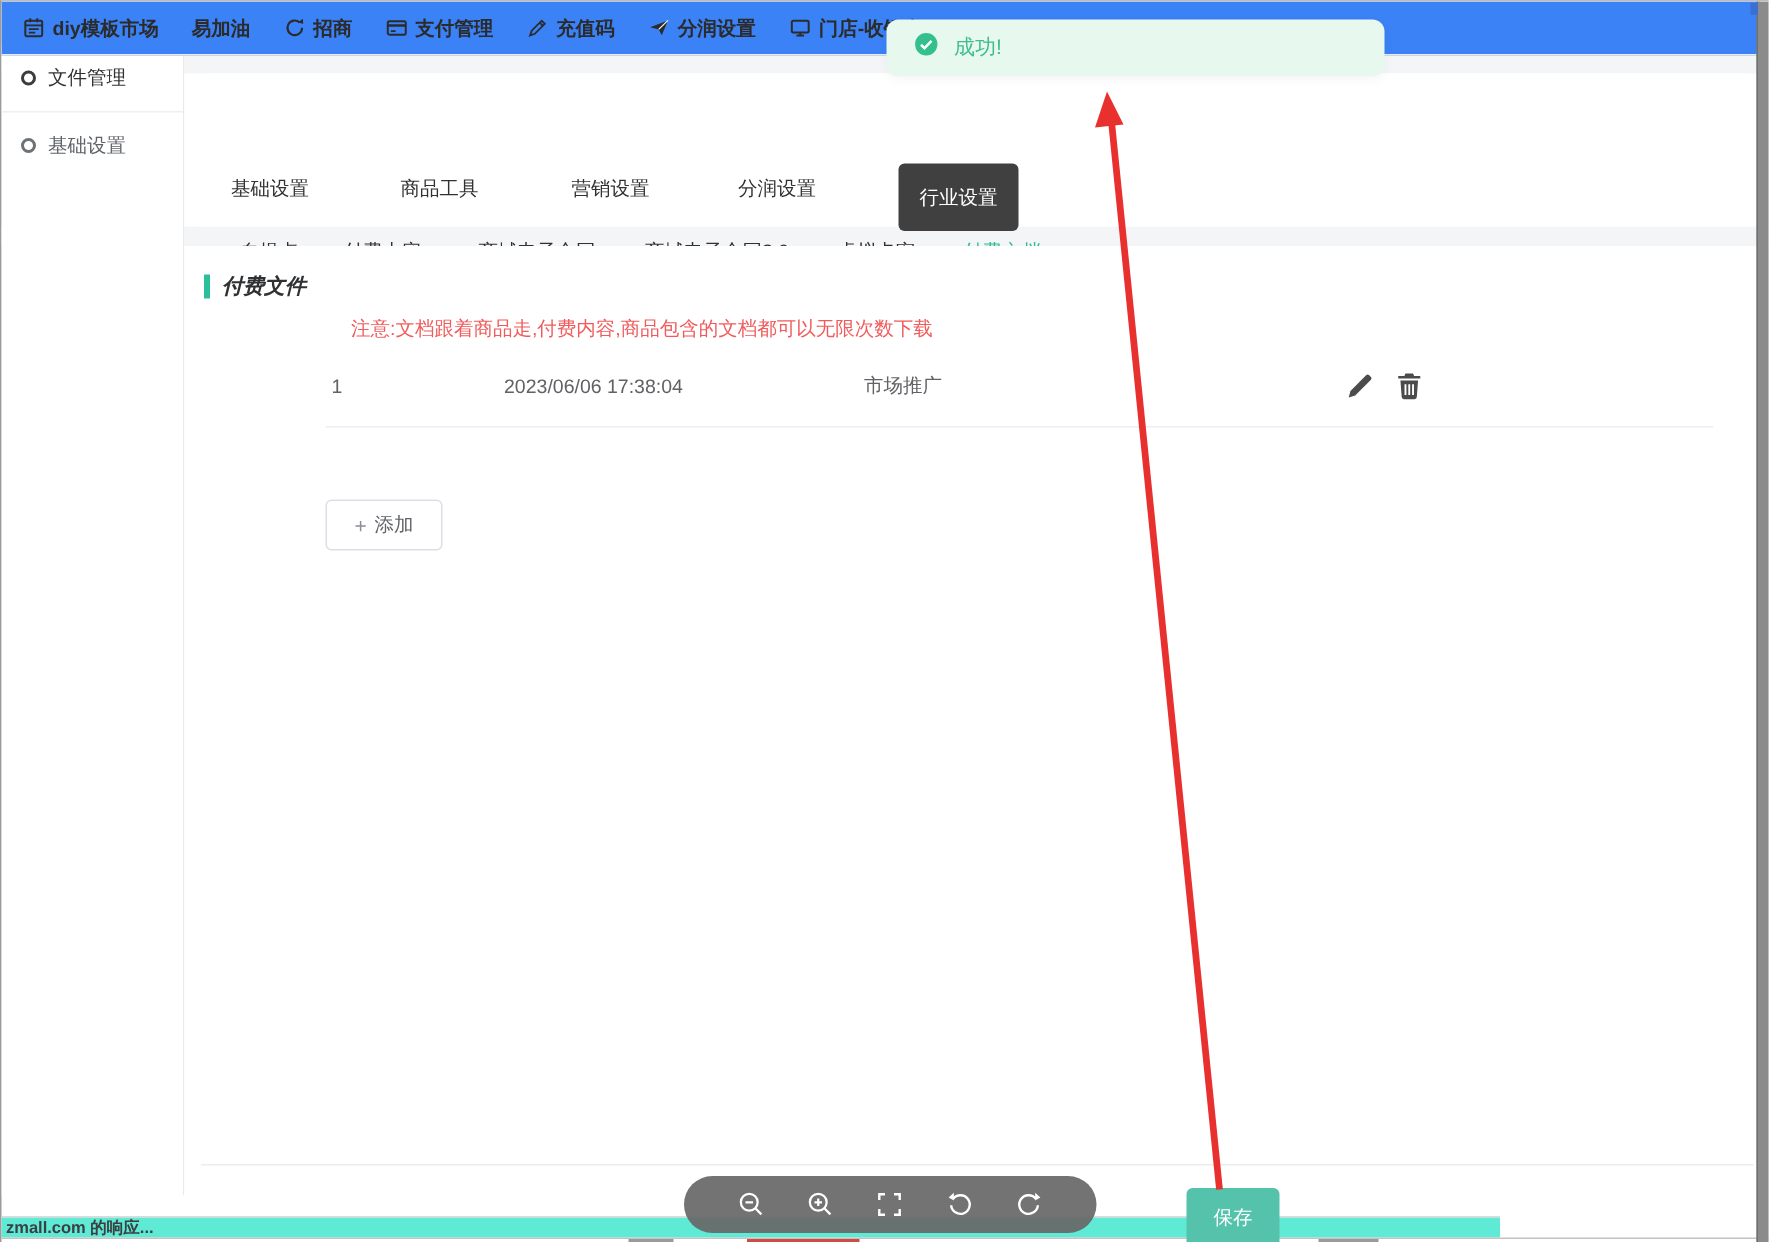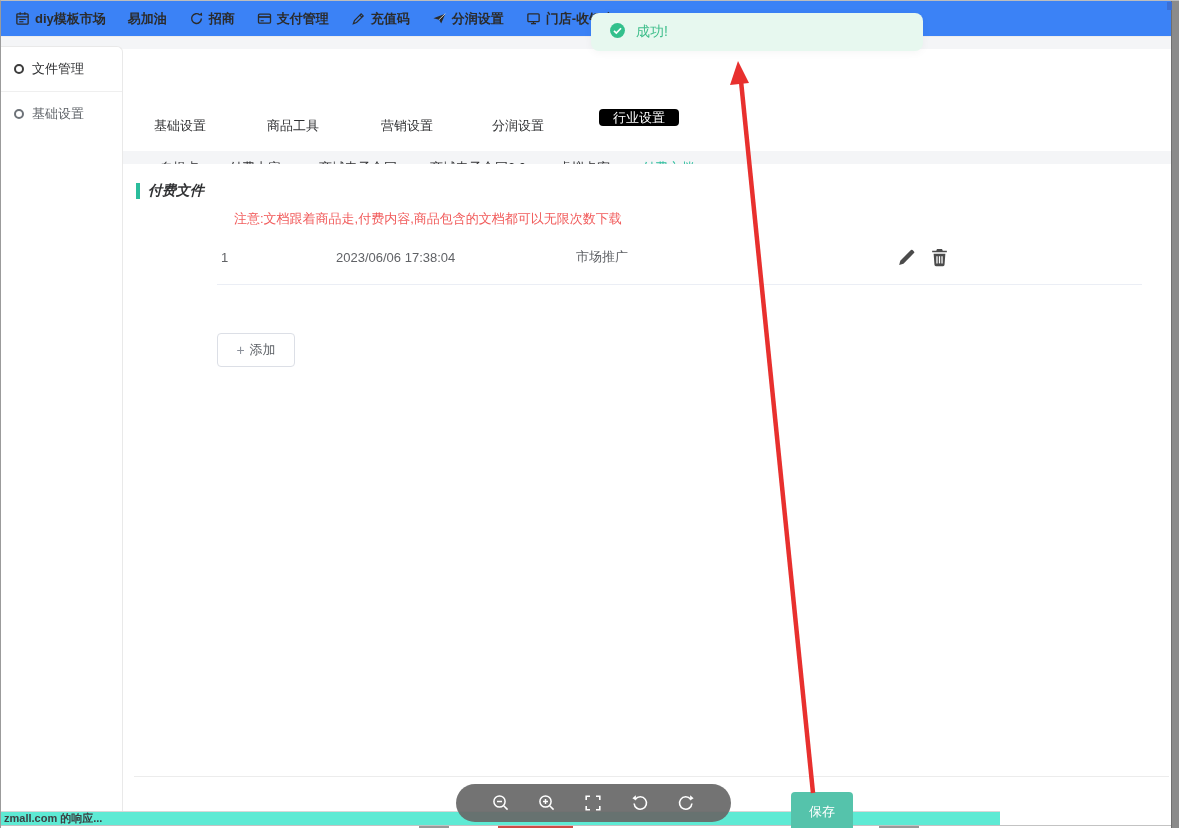--- a/index.html
+++ b/index.html
@@ -13,38 +13,38 @@
   .band1{top:36px;height:12px;}
   .band2{top:150px;height:13px;}
 
   
   .topnav{position:absolute;left:0;top:0;width:1172px;height:36px;background:#3b82f6;
     border-bottom:1px solid #ededed;display:flex;align-items:center;padding-left:14px;box-sizing:border-box;z-index:5;}
   .nav-item{display:flex;align-items:center;gap:5px;margin-right:22px;font-size:13px;font-weight:700;color:#2b2b2b;cursor:pointer;white-space:nowrap;}
   .nav-item svg{display:block;}
 
   
-  .sidebar{position:absolute;left:0;top:45px;width:122px;height:768px;background:#fff;
+  .sidebar{position:absolute;left:0;top:28px;width:122px;height:768px;background:#fff;
     border-top:1px solid #e9e9e9;border-right:1px solid #e9e9e9;border-radius:0 6px 0 0;z-index:4;box-sizing:border-box;}
   .side-item{display:flex;align-items:center;gap:8px;height:44px;padding-left:13px;font-size:13px;cursor:pointer;}
   .side-item .dot{width:10px;height:10px;border-radius:50%;box-sizing:border-box;}
   .side-item.active{color:#303133;border-bottom:1px solid #efefef;}
   .side-item.active .dot{border:2px solid #3c3c3c;}
   .side-item.normal{color:#5f6368;}
   .side-item.normal .dot{border:2px solid #6d7278;}
 
   
   .card{position:absolute;background:#fff;z-index:3;}
   .card-tabs{left:133px;top:48px;width:1035px;height:102px;border-radius:6px 6px 0 0;}
   .card-body{left:133px;top:163px;width:1035px;height:612px;border-bottom:1px solid #ececec;}
 
   
   .maintab{position:absolute;top:68px;font-size:13px;color:#303133;cursor:pointer;}
   .mt0{left:20px}.mt1{left:133px}.mt2{left:247px}.mt3{left:358px}
-  .maintab-btn{position:absolute;left:465px;top:60px;height:17px;padding:0 14px;background:#000000;color:#fff;
+  .maintab-btn{position:absolute;left:465px;top:60px;height:45px;padding:0 14px;background:#404040;color:#fff;
     font-size:13px;border:none;border-radius:4px;cursor:pointer;font-family:inherit;}
 
   
   .subtab{position:absolute;top:110px;font-size:13px;color:#303133;cursor:pointer;padding-bottom:11px;}
   .st0{left:26px}.st1{left:95px}.st2{left:185px}.st3{left:296px}.st4{left:424px}.st5{left:508px}
   .subtab.active{color:#2bbd9c;border-bottom:2px solid #2bbd9c;}
 
   
   .sec-head{position:absolute;left:2px;top:18px;display:flex;align-items:center;gap:8px;font-style:italic;}
   .sec-bar{width:4px;height:16px;background:#2bbd9c;}

